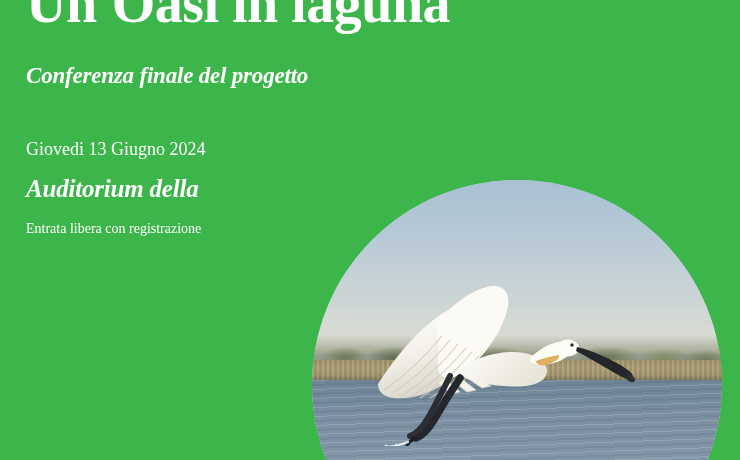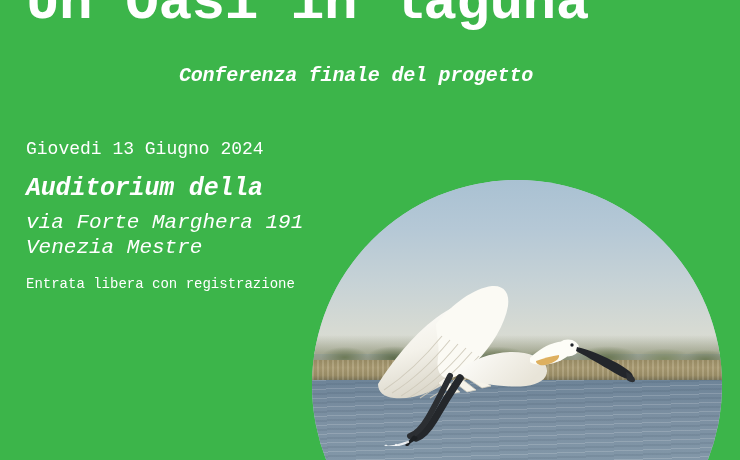--- a/index.html
+++ b/index.html
@@ -7,21 +7,21 @@
     margin: 0;
     padding: 0;
     background: #ffffff;
   }
   #poster {
     position: relative;
     width: 740px;
     height: 460px;
     overflow: hidden;
     background: #3cb54a;
-    font-family: Liberation Mono, monospace;
+    font-family: Liberation Serif, serif;
     color: #ffffff;
     -webkit-font-smoothing: antialiased;
   }
 
   
   .text-col {
     position: absolute;
     left: 26px;
     top: -26px;
     width: 660px;
@@ -40,27 +40,26 @@
   .subtitle {
     font-size: 28px;
     line-height: 31px;
     font-weight: bold;
     letter-spacing: -0.2px;
     margin: 22px 0 0 0;
     max-width: 640px;
   }
 
   .eyebrow {
-    font-size: 20px;
+    font-size: 23px;
     line-height: 28px;
     font-weight: bold;
     font-style: italic;
     letter-spacing: -0.2px;
     margin: 30px 0 0 0;
-    text-align: center;
   }
 
   .date {
     font-size: 18px;
     line-height: 24px;
     font-weight: normal;
     margin: 47px 0 0 0;
   }
 
   .venue {
@@ -286,21 +285,17 @@
 
 
     <p class="eyebrow">Conferenza finale del progetto</p>
 
     <p class="date">Giovedi 13 Giugno 2024</p>
 
     <p class="venue">
       <span class="line">Auditorium della</span>
     </p>
 
-    <p class="address">
-      <span class="line">via Forte Marghera 191</span>
-      <span class="line">Venezia Mestre</span>
-    </p>
 
     <p class="entry">Entrata libera con registrazione</p>
 
   </div>
 </div>
 
 </body></html>

